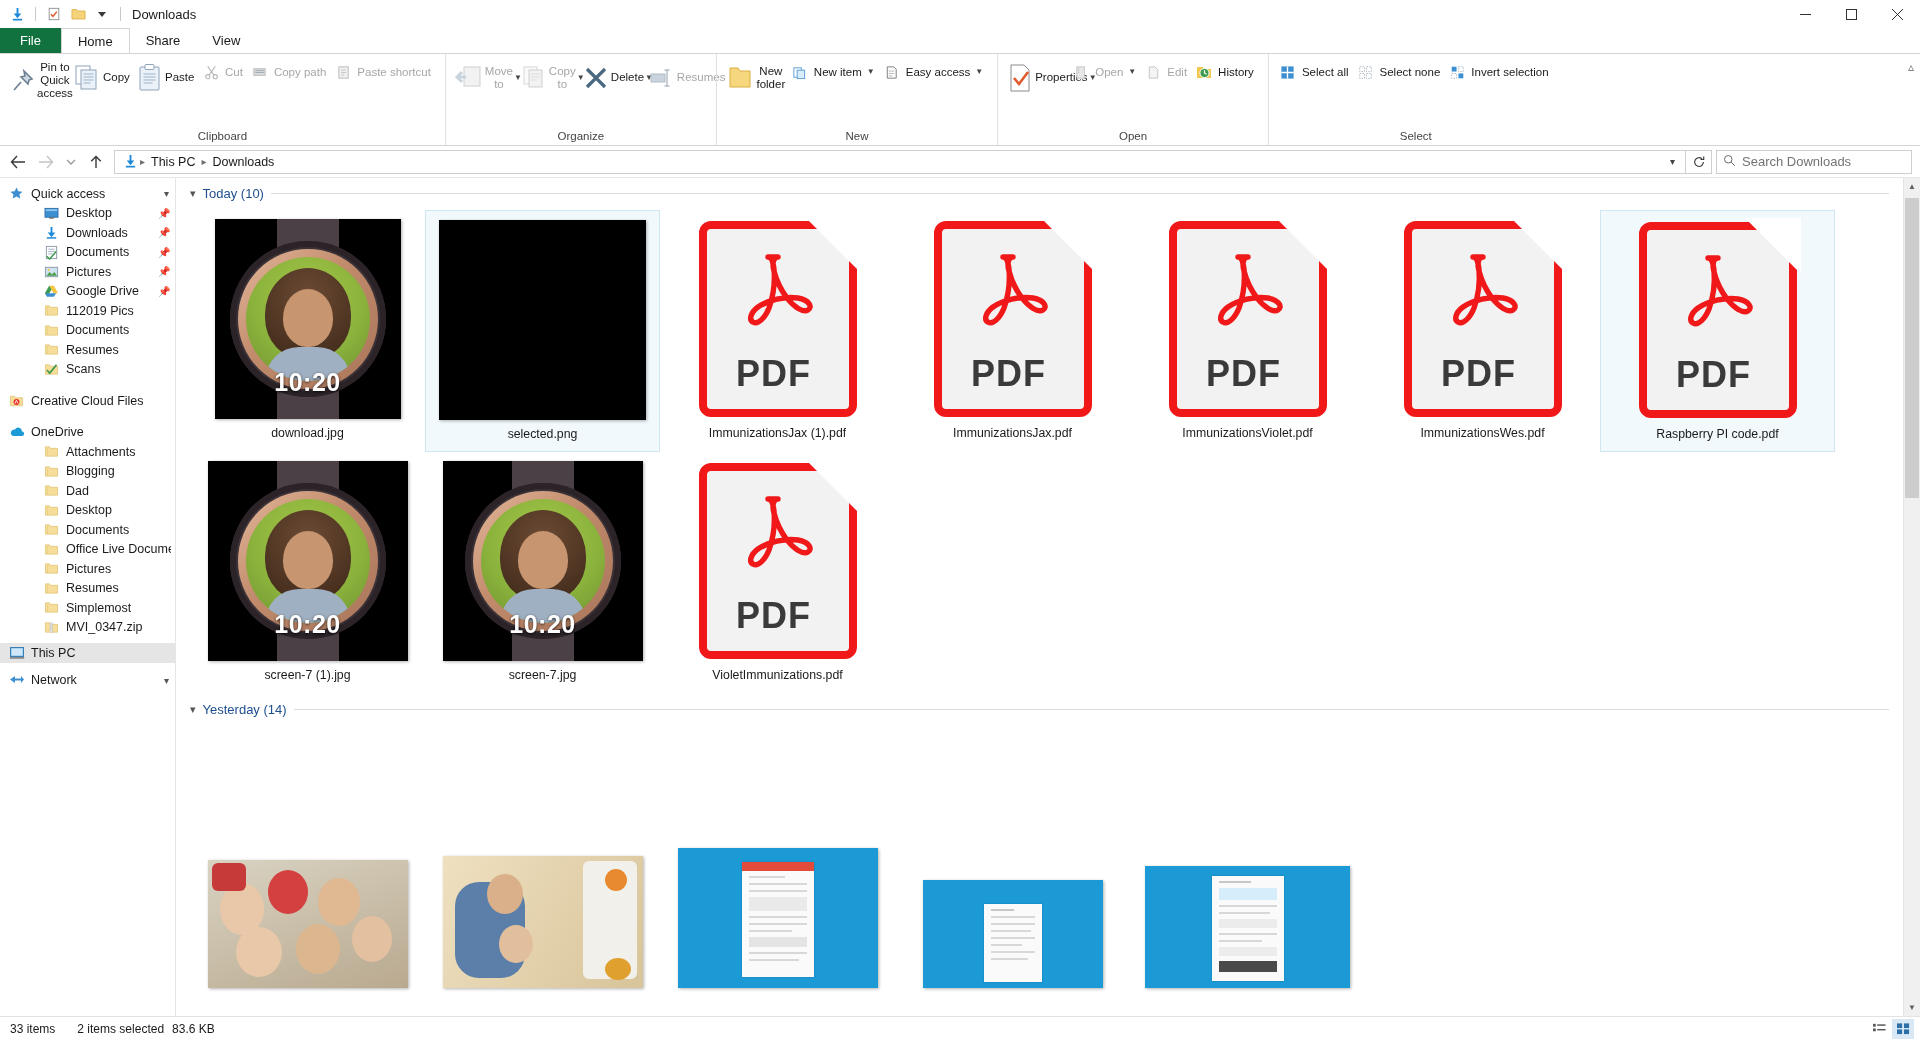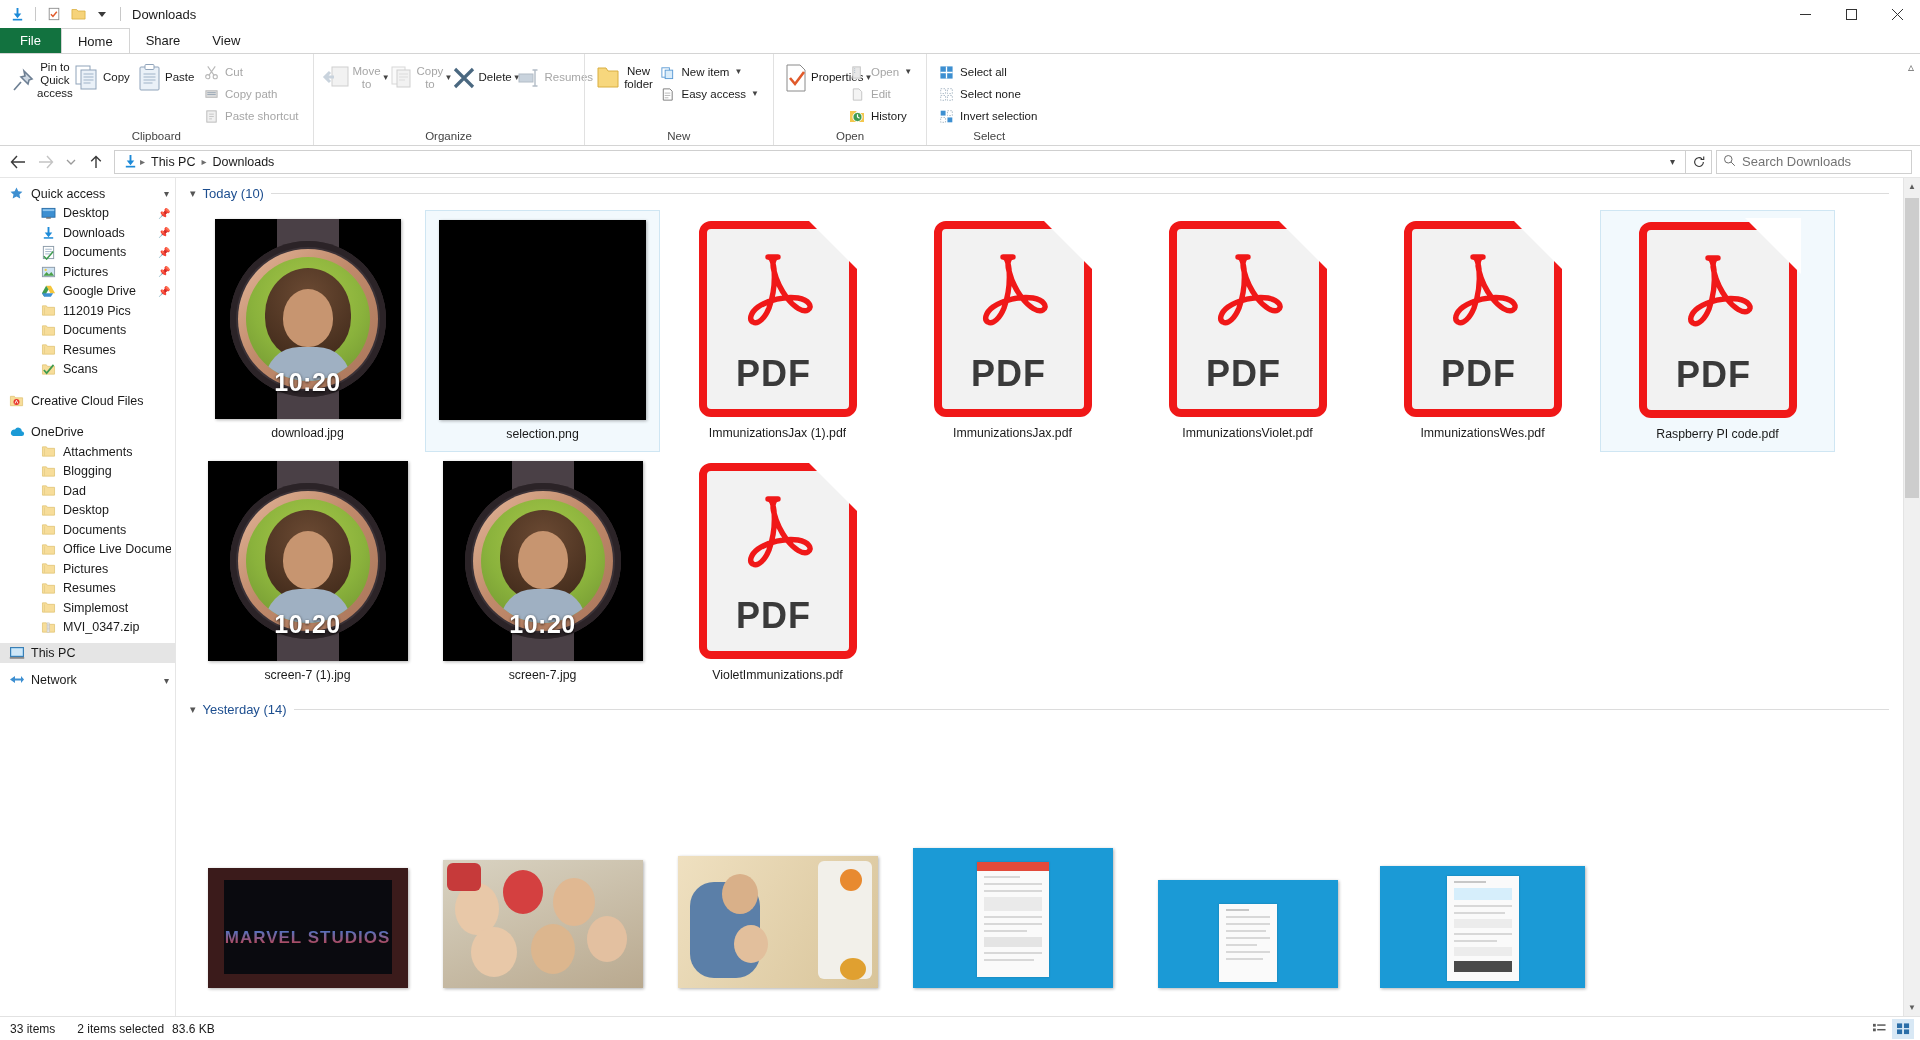--- a/index.html
+++ b/index.html
@@ -43,21 +43,21 @@
   .rgroup-body { flex: 1; display: flex; align-items: flex-start; padding: 4px 6px 0 6px; gap: 2px; }
   .rgroup-label { height: 16px; text-align: center; font-size: 11.5px; color: #444; line-height: 15px; }
 
   .bigbtn { width: 62px; display: flex; align-items: center; padding-top: 3px;
             font-size: 11.5px; color: #1a1a1a; line-height: 1.15; text-align: center; }
   .bigbtn .gl { height: 34px; display: flex; align-items: center; justify-content: center; }
   .bigbtn .lbl { padding: 0 1px; }
   .bigbtn.dis { color: #a6a6a6; }
   .caret { font-size: 8px; line-height: 8px; color: #444; }
 
-  .smallcol { display: flex; flex-direction: column; justify-content: flex-start; padding-top: 3px; }
+  .smallcol { display: flex; flex-direction: row; justify-content: flex-start; padding-top: 3px; }
   .smallbtn { display: flex; align-items: center; gap: 5px; font-size: 11.5px; color: #1a1a1a;
               height: 22px; padding: 0 6px 0 2px; white-space: nowrap; }
   .smallbtn .gl { width: 18px; height: 18px; display: flex; align-items: center; justify-content: center; flex: none; }
   .smallbtn.dis { color: #a6a6a6; }
 
   .ribbon-collapse { position: absolute; right: 6px; top: 6px; color: #666; font-size: 12px; }
 
   
   .addrbar { height: 31px; display: flex; align-items: center; gap: 0; padding: 0 8px 0 4px; background: #fff; flex: none; }
   .navbtn { width: 28px; height: 26px; display: flex; align-items: center; justify-content: center;
@@ -82,21 +82,21 @@
   
   .sidebar { width: 176px; flex: none; background: #fff; border-right: 1px solid #e6e6e6;
              overflow: hidden; padding-top: 6px; position: relative; }
   .nav-item { height: 19.5px; display: flex; align-items: center; gap: 6px; font-size: 12.5px;
               color: #1a1a1a; padding-right: 4px; white-space: nowrap; position: relative; }
   .nav-item.sel { background: #e5e5e5; }
   .nav-item .gl { width: 17px; height: 16px; display: flex; align-items: center; justify-content: center; flex: none; }
   .nav-item .txt { overflow: hidden; text-overflow: clip; }
   .nav-item .pin { margin-left: auto; color: #9a9a9a; font-size: 10px; flex: none; }
   .ind0 { padding-left: 8px; }
-  .ind1 { padding-left: 40px; }
+  .ind1 { padding-left: 28px; margin-left: 15px; }
   .nav-gap { height: 12px; }
   .side-chev { position: absolute; color: #555; font-size: 10px; }
 
   
   .filearea { flex: 1; position: relative; overflow: hidden; background: #fff; }
   .scrollwrap { position: absolute; inset: 0 17px 0 0; overflow: hidden; }
   .grouphdr { display: flex; align-items: center; gap: 7px; height: 22px; padding-left: 14px; margin-top: 4px; }
   .grouphdr .chev { color: #555; font-size: 11px; }
   .grouphdr .gt { font-size: 13px; color: #1d4e8f; white-space: nowrap; }
   .grouphdr .rule { flex: 1; height: 1px; background: #dcdcdc; margin-right: 14px; }
@@ -821,21 +821,21 @@
                 <div class="time">10:20</div>
               </div>
             </div>
             <div class="fname">download.jpg</div>
           </div>
 
           <div class="tile sel">
             <div class="thumb">
               <div class="blackpng ph-img"></div>
             </div>
-            <div class="fname">selection.png</div>
+            <div class="fname">selected.png</div>
           </div>
 
           <div class="tile">
             <div class="thumb">
               <div class="pdf">
                 <div class="sheet"></div>
                 <div class="cornerfix"></div>
                 <svg width="86" height="78" viewBox="0 0 86 78">
                     <path d="M43 6c-5 0-6 7-4 14 2 8 7 19 13 27 7 9 16 15 21 12 5-3 1-10-10-12-13-2-30 2-40 9-8 6-9 13-5 15 5 3 12-4 16-14 4-11 6-27 5-39-1-8-3-12-6-12z" fill="none" stroke="#f01818" stroke-width="5.4" stroke-linejoin="round"></path>
                   </svg>
@@ -952,28 +952,20 @@
           </div>
         </div>
 
         <div class="grouphdr">
           <span class="chev">▾</span>
           <span class="gt">Yesterday (14)</span>
           <span class="rule"></span>
         </div>
 
         <div class="grid" style="padding-top:64px">
-          <div class="tile">
-            <div class="thumb" style="height:200px;align-items:flex-end">
-              <div class="marvel ph-img">
-                <div class="screen"></div>
-                <div class="logo">MARVEL STUDIOS</div>
-              </div>
-            </div>
-          </div>
           <div class="tile">
             <div class="thumb" style="height:200px;align-items:flex-end">
               <div class="xmas ph-img">
                 <div class="blob" style="left:6%;top:18%;width:44px;height:52px;background:#e8c8a8"></div>
                 <div class="blob" style="left:30%;top:8%;width:40px;height:44px;background:#d44040"></div>
                 <div class="blob" style="left:55%;top:14%;width:42px;height:48px;background:#e0b892"></div>
                 <div class="blob" style="left:14%;top:52%;width:46px;height:50px;background:#e8c8a8"></div>
                 <div class="blob" style="left:44%;top:50%;width:44px;height:50px;background:#dcb68e"></div>
                 <div class="blob" style="left:72%;top:44%;width:40px;height:46px;background:#e3c0a0"></div>
                 <div class="blob" style="left:2%;top:2%;width:34px;height:28px;background:#c63a3a;border-radius:6px"></div>

